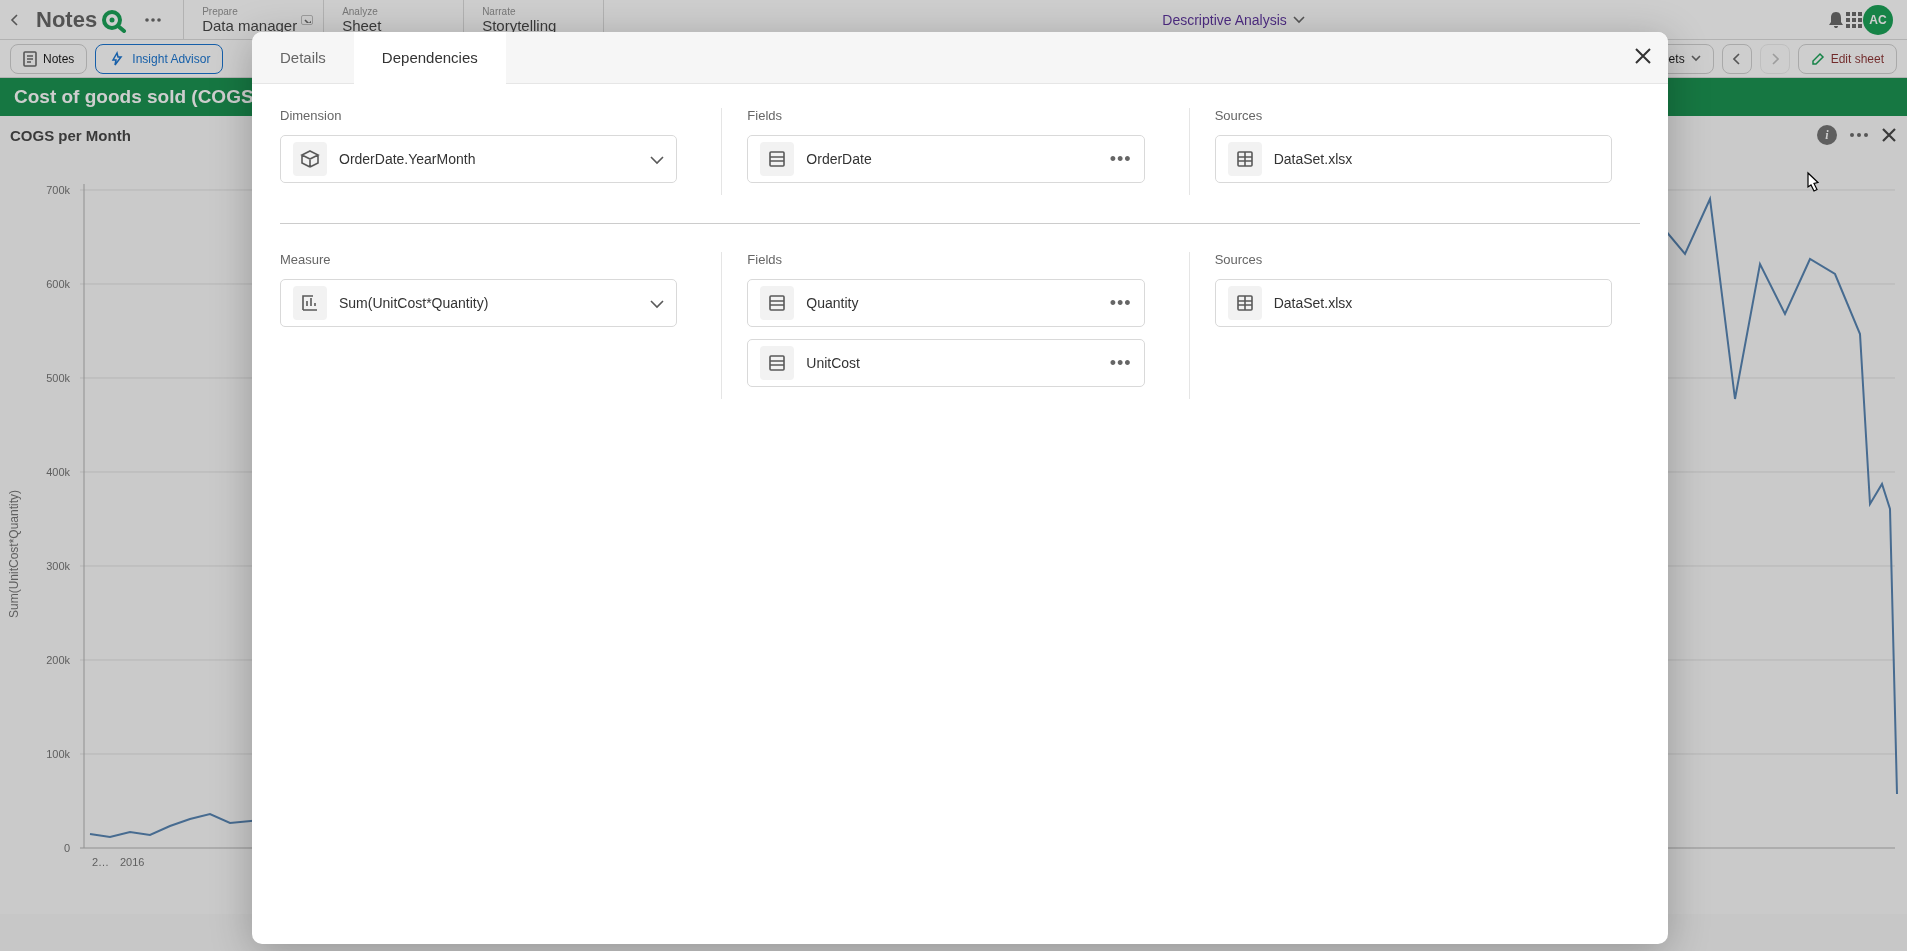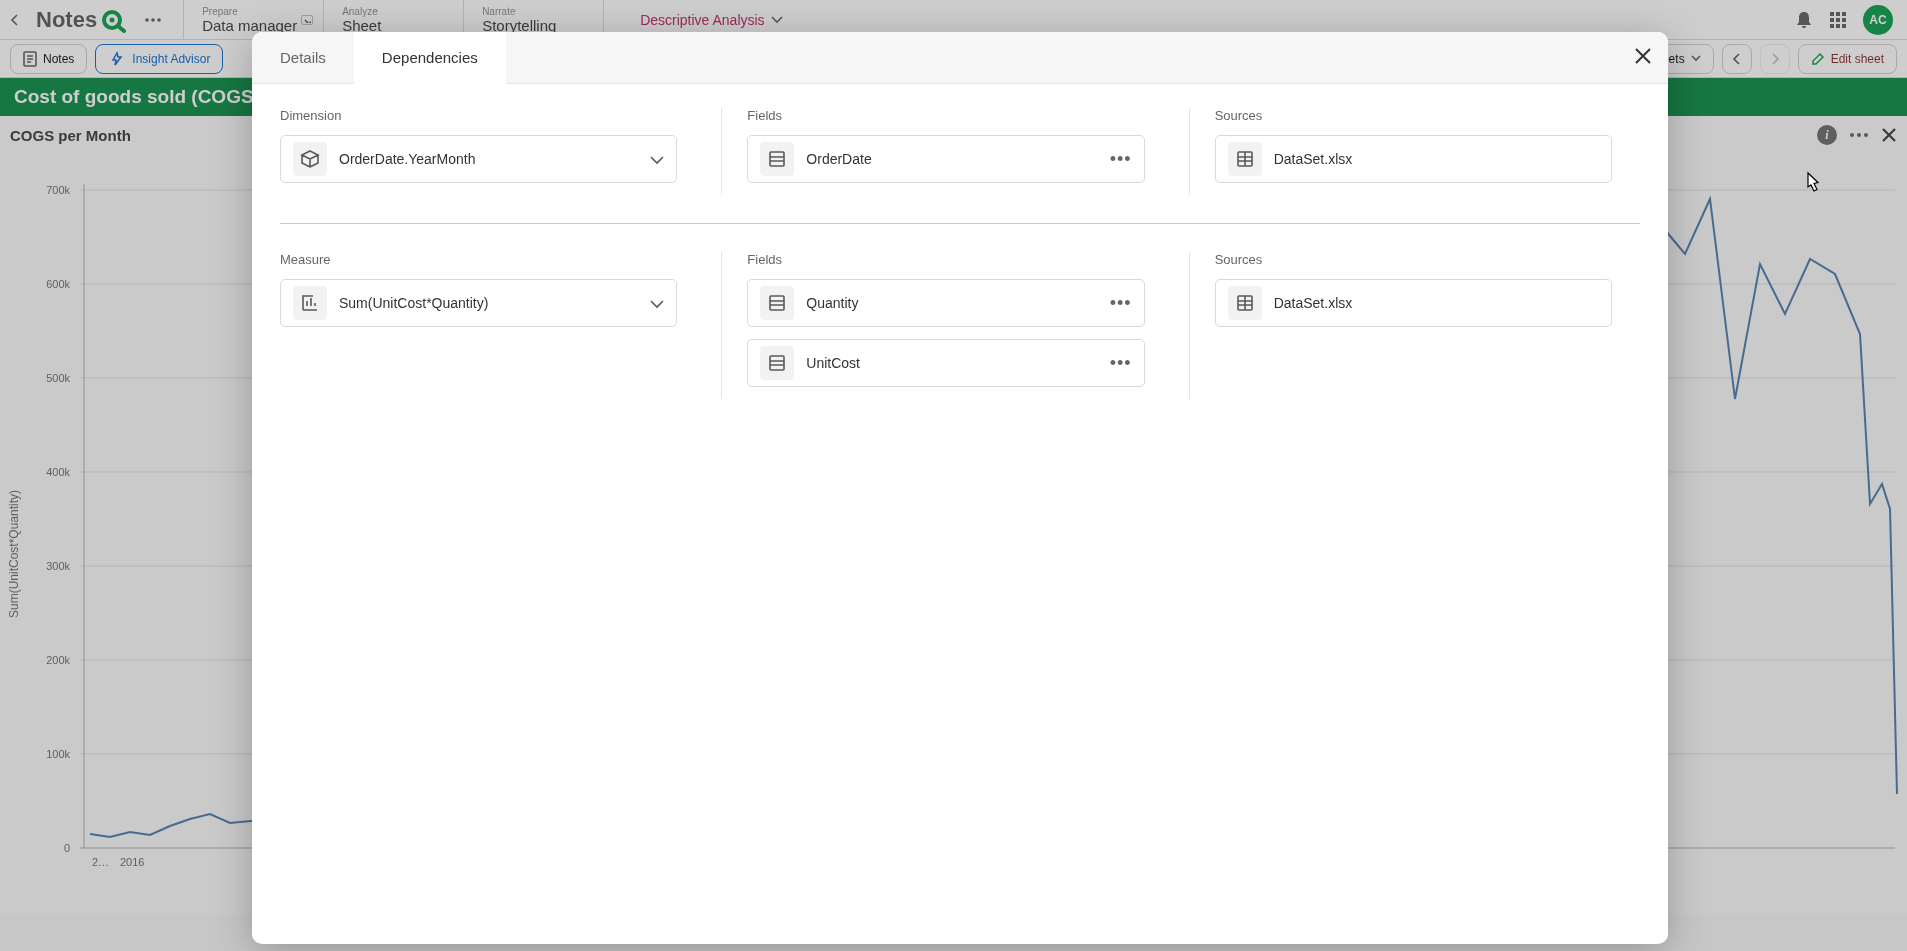--- a/index.html
+++ b/index.html
@@ -9,22 +9,22 @@
   .topbar { height: 40px; background: #fff; display: flex; align-items: center; border-bottom: 1px solid #d9d9d9; }
   .back-btn { width: 30px; display: flex; align-items: center; justify-content: center; cursor: pointer; }
   .logo { display: flex; align-items: center; font-weight: 700; font-size: 22px; color: #555; padding: 0 6px; }
   .logo svg { margin-left: 4px; }
   .more-top { width: 40px; display: flex; align-items: center; justify-content: center; cursor: pointer; }
   .nav-sections { display: flex; height: 100%; margin-left: 10px; }
   .nav-section { border-left: 1px solid #d9d9d9; padding: 4px 18px; display: flex; flex-direction: column; justify-content: center; min-width: 140px; position: relative; }
   .nav-section .nav-top { font-size: 10px; color: #888; }
   .nav-section .nav-bottom { font-size: 15px; color: #333; }
   .nav-section .chev { position: absolute; right: 10px; top: 50%; transform: translateY(-50%); }
-  .center-title { flex: 1; text-align: center; font-size: 14px; color: #be185d; display: flex; align-items: center; justify-content: flex-start; gap: 6px; }
-  .top-right { display: flex; align-items: center; gap: 16px; padding-right: 14px; }
+  .center-title { flex: 1; text-align: center; font-size: 14px; color: #4c1d95; display: flex; align-items: center; justify-content: center; gap: 6px; }
+  .top-right { display: flex; align-items: center; padding-right: 14px; }
   .avatar { width: 30px; height: 30px; border-radius: 50%; background: #009845; color: #fff; display: flex; align-items: center; justify-content: center; font-size: 12px; font-weight: 600; }
 
   
   .secondbar { height: 38px; background: #fff; border-bottom: 1px solid #d9d9d9; display: flex; align-items: center; padding: 0 10px; gap: 8px; }
   .btn { height: 30px; border: 1px solid #ccc; background: #fff; border-radius: 8px; display: flex; align-items: center; padding: 0 12px; gap: 6px; font-size: 12px; cursor: pointer; }
   .btn.active { border-color: #0066cc; color: #0066cc; }
   .spacer { flex: 1; }
   .btn.green { color: #7f1d1d; }
 
   

